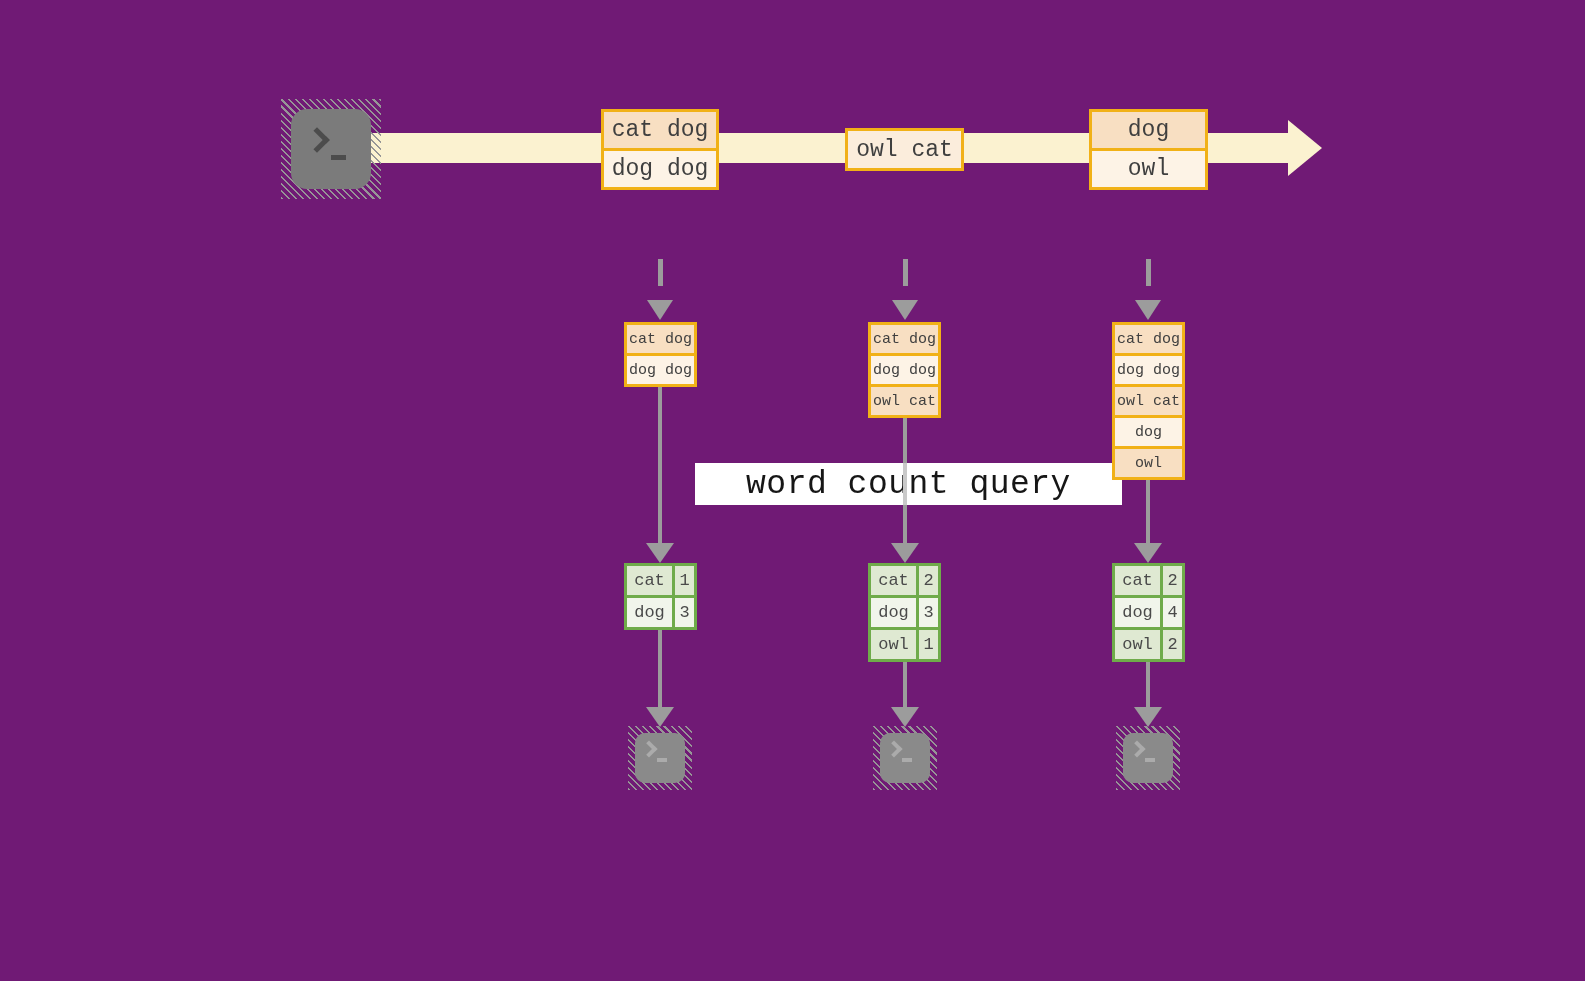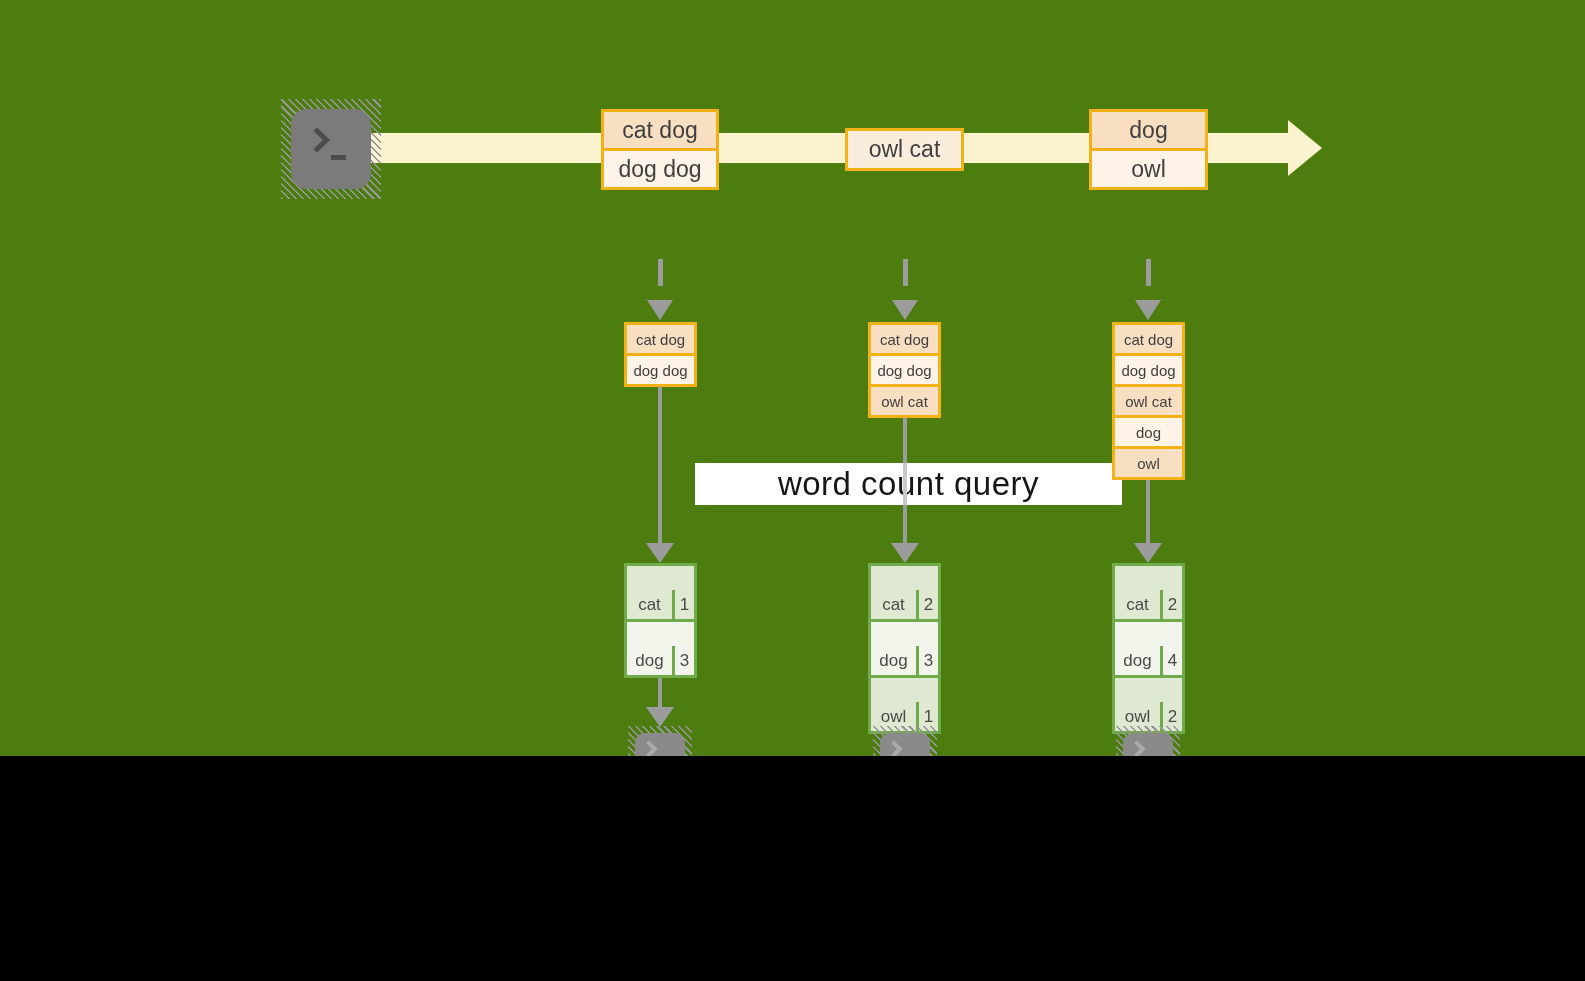--- a/index.html
+++ b/index.html
@@ -11,22 +11,22 @@
     --accent-green:#6fab4a;
     --fill-green-dark:#dfe9d2;
     --fill-green-light:#f1f5eb;
     --arrow-gray:#9c9c9c;
     --terminal-gray:#7b7b7b;
     --query-band-bg:#ffffff;
     --text-dark:#3f3f3f;
   }
   html,body{margin:0;padding:0;background:#000;}
   .canvas{
-    position:relative;width:1585px;height:756px;background:#4d7c0f;overflow:hidden;
-    font-family:Liberation Sans, sans-serif;
+    position:relative;width:1585px;height:981px;background:#701a75;overflow:hidden;
+    font-family:Liberation Mono, monospace;
   }
   
   .stream-band{position:absolute;left:368px;top:133px;width:920px;height:30px;background:var(--stream-band);z-index:1;}
   .stream-head{position:absolute;left:1288px;top:120px;width:0;height:0;z-index:1;
     border-top:28px solid transparent;border-bottom:28px solid transparent;border-left:34px solid var(--stream-band);}
   
   .term{position:absolute;z-index:6;
     background:repeating-linear-gradient(45deg,#969696 0 1.5px,transparent 1.5px 5px);}
   .term-inner{position:absolute;background:var(--terminal-gray);}
   .term-inner.big{left:10px;top:10px;right:10px;bottom:10px;border-radius:16px;}
@@ -57,21 +57,21 @@
   
   .query-band{position:absolute;left:695px;top:463px;width:427px;height:42px;background:var(--query-band-bg);z-index:3;
     display:flex;align-items:center;justify-content:center;}
   .query-label{font-size:33px;font-weight:300;color:#161616;letter-spacing:0.5px;}
   
   .gtable{position:absolute;border:3px solid var(--accent-green);z-index:5;box-sizing:border-box;}
   .grow{display:flex;border-top:3px solid var(--accent-green);}
   .grow:first-child{border-top:none;}
   .grow:nth-child(odd){background:var(--fill-green-dark);}
   .grow:nth-child(even){background:var(--fill-green-light);}
-  .gword,.gcount{height:29px;display:flex;align-items:center;justify-content:center;font-size:17px;color:#4a4a4a;margin-top:24px;}
+  .gword,.gcount{height:29px;display:flex;align-items:center;justify-content:center;font-size:17px;color:#4a4a4a;}
   .gword{width:45px;border-right:3px solid var(--accent-green);}
   .gcount{width:19px;}
 </style>
 </head>
 <body>
 
 <div class="canvas">
 
   <div class="stream-band"></div>
   <div class="stream-head"></div>

